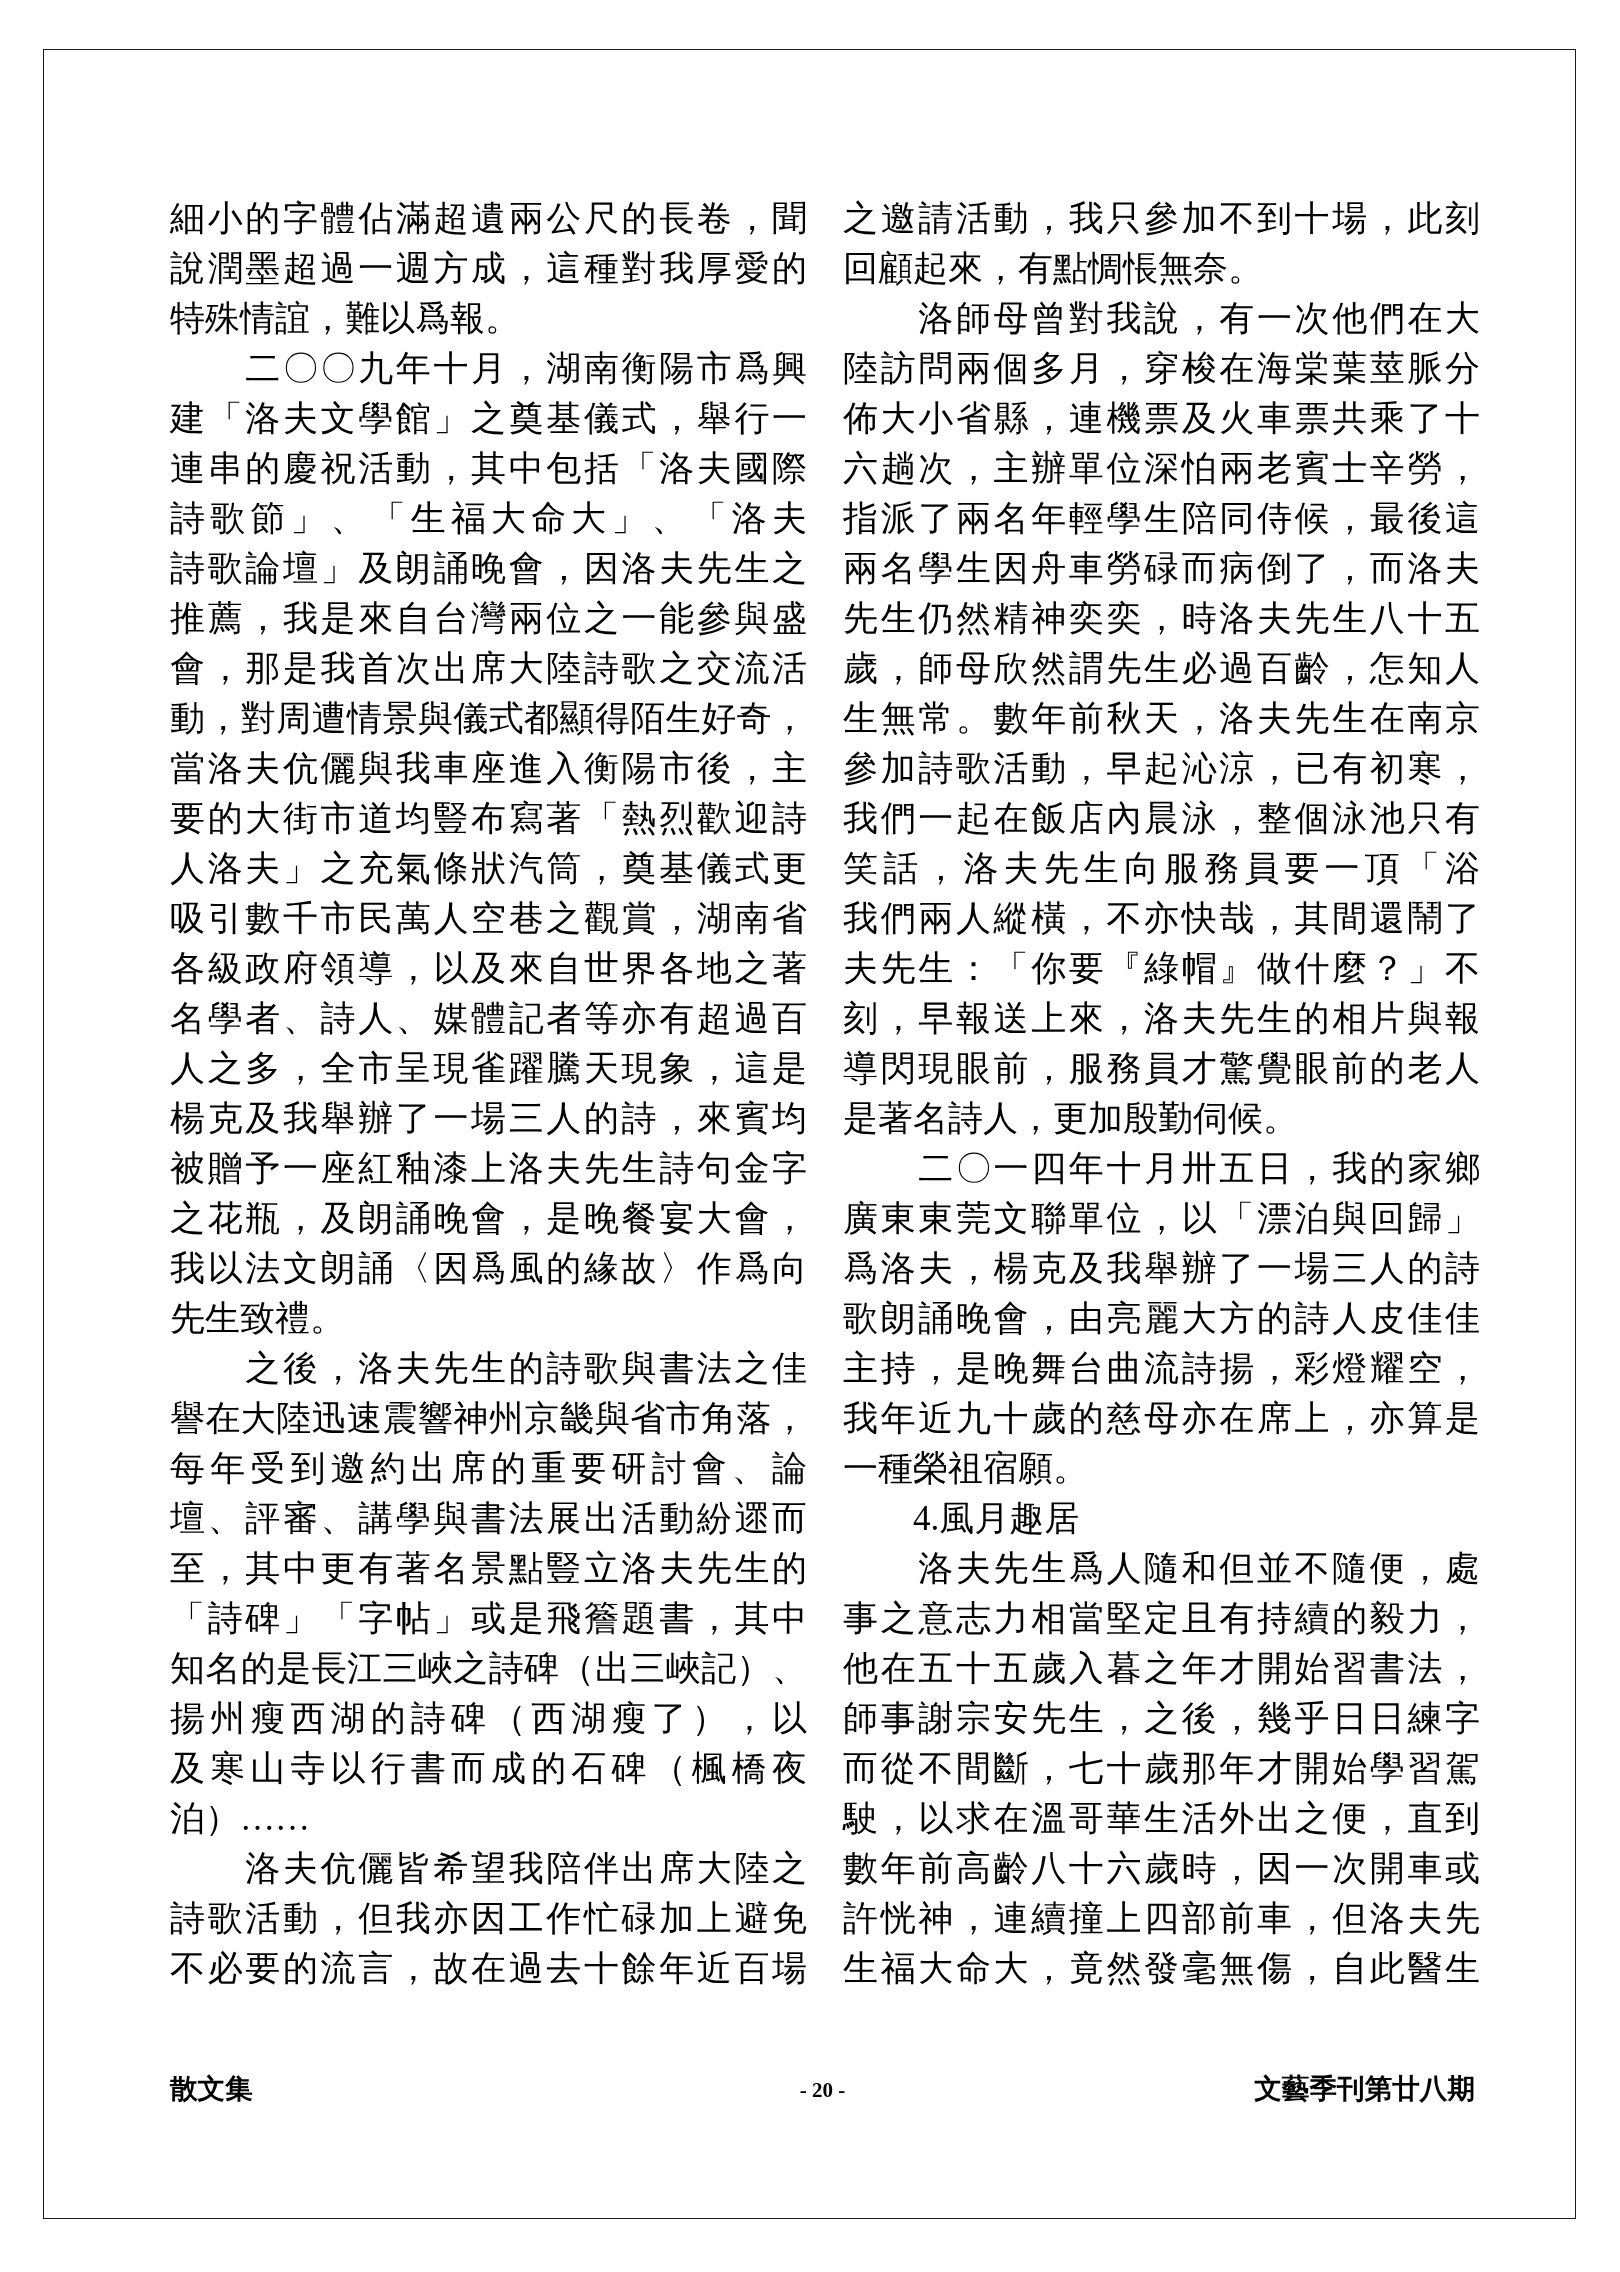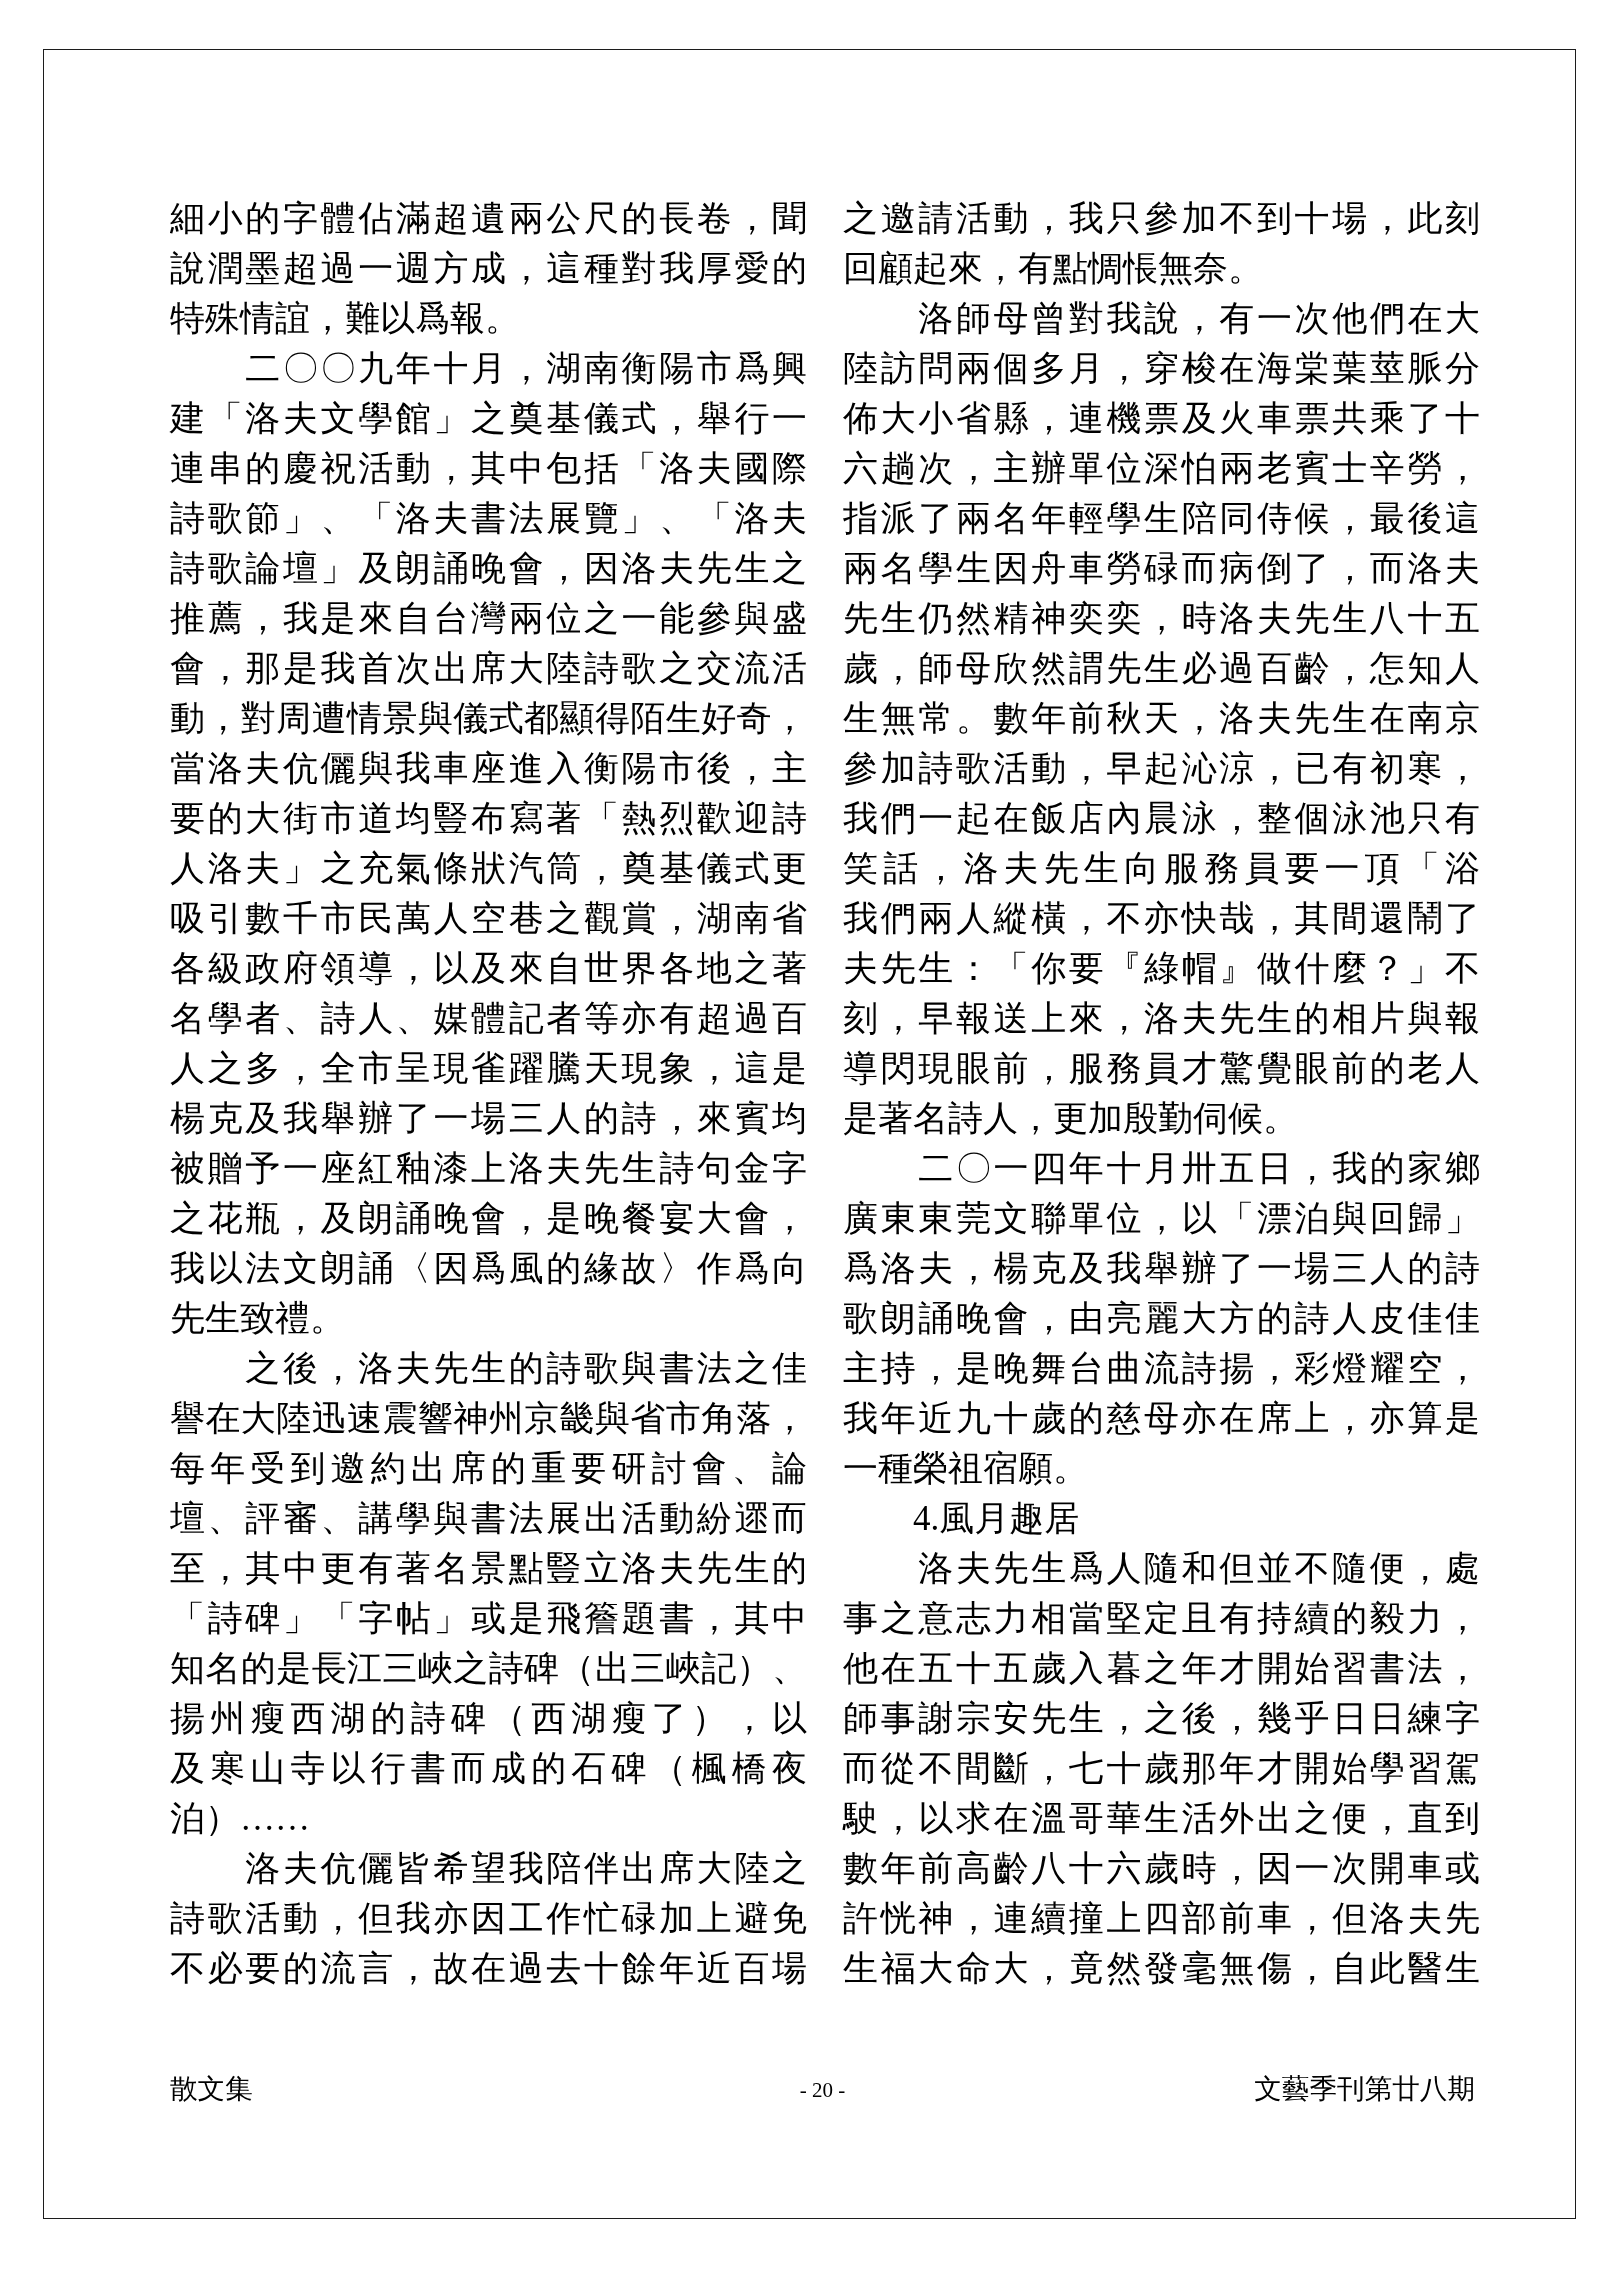--- a/index.html
+++ b/index.html
@@ -44,41 +44,41 @@
     overflow: visible;
   }
   .line.short {
     text-align: left;
     text-align-last: left;
   }
   .footer-item {
     position: absolute;
     font-size: 27.6px;
     line-height: 32px;
-    font-weight: normal;
+    font-weight: bold;
     color: #000;
   }
   .footer-left   { left: 170px; top: 2073px; }
   .footer-center { left: 12px; top: 2074px; width: 1621px; text-align: center; font-size: 21px; }
   .footer-right  { right: 146px; top: 2073px; }
 </style>
 </head>
 <body>
 
 <div class="page">
   <div class="page-frame"></div>
 
   <div class="text-col col-left" id="col-left">
       <div class="line">細小的字體佔滿超遺兩公尺的長卷，聞</div>
       <div class="line">說潤墨超過一週方成，這種對我厚愛的</div>
       <div class="line short">特殊情誼，難以爲報。</div>
       <div class="line">　　二〇〇九年十月，湖南衡陽市爲興</div>
       <div class="line">建「洛夫文學館」之奠基儀式，舉行一</div>
       <div class="line">連串的慶祝活動，其中包括「洛夫國際</div>
-      <div class="line">詩歌節」、「洛夫書法展覽」、「洛夫</div>
+      <div class="line">詩歌節」、「生福大命大」、「洛夫</div>
       <div class="line">詩歌論壇」及朗誦晚會，因洛夫先生之</div>
       <div class="line">推薦，我是來自台灣兩位之一能參與盛</div>
       <div class="line">會，那是我首次出席大陸詩歌之交流活</div>
       <div class="line">動，對周遭情景與儀式都顯得陌生好奇，</div>
       <div class="line">當洛夫伉儷與我車座進入衡陽市後，主</div>
       <div class="line">要的大街市道均豎布寫著「熱烈歡迎詩</div>
       <div class="line">人洛夫」之充氣條狀汽筒，奠基儀式更</div>
       <div class="line">吸引數千市民萬人空巷之觀賞，湖南省</div>
       <div class="line">各級政府領導，以及來自世界各地之著</div>
       <div class="line">名學者、詩人、媒體記者等亦有超過百</div>

